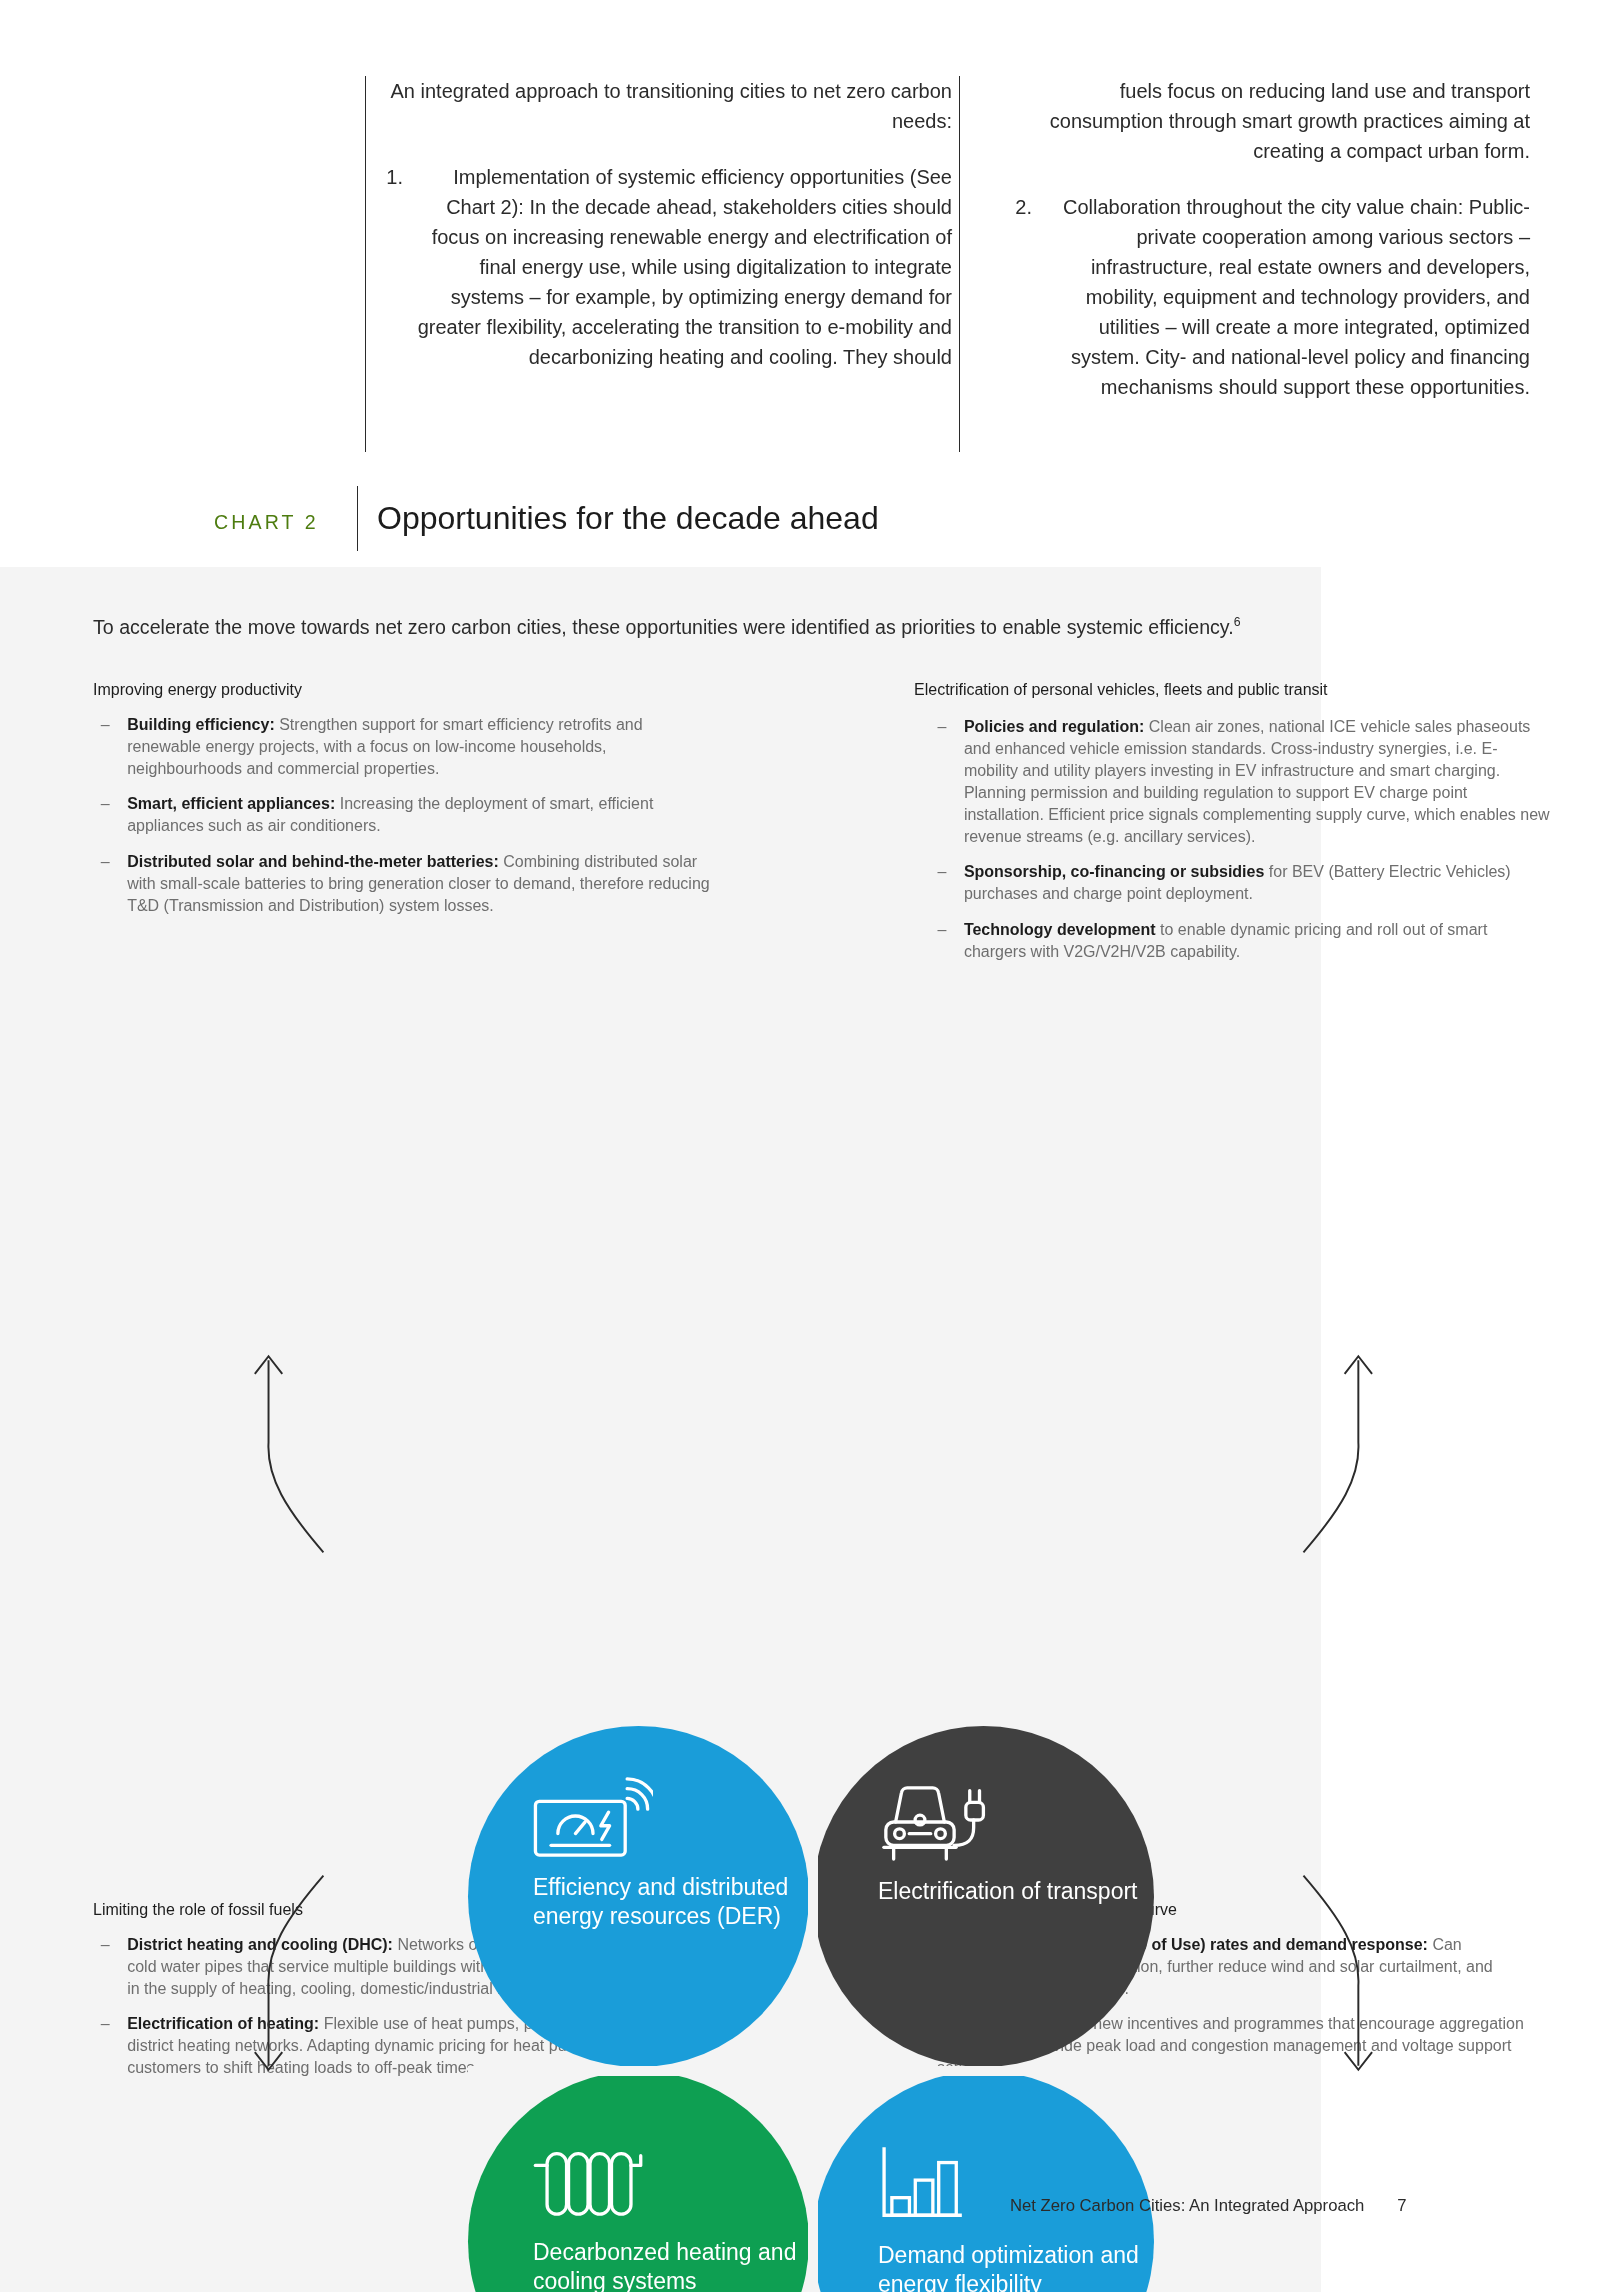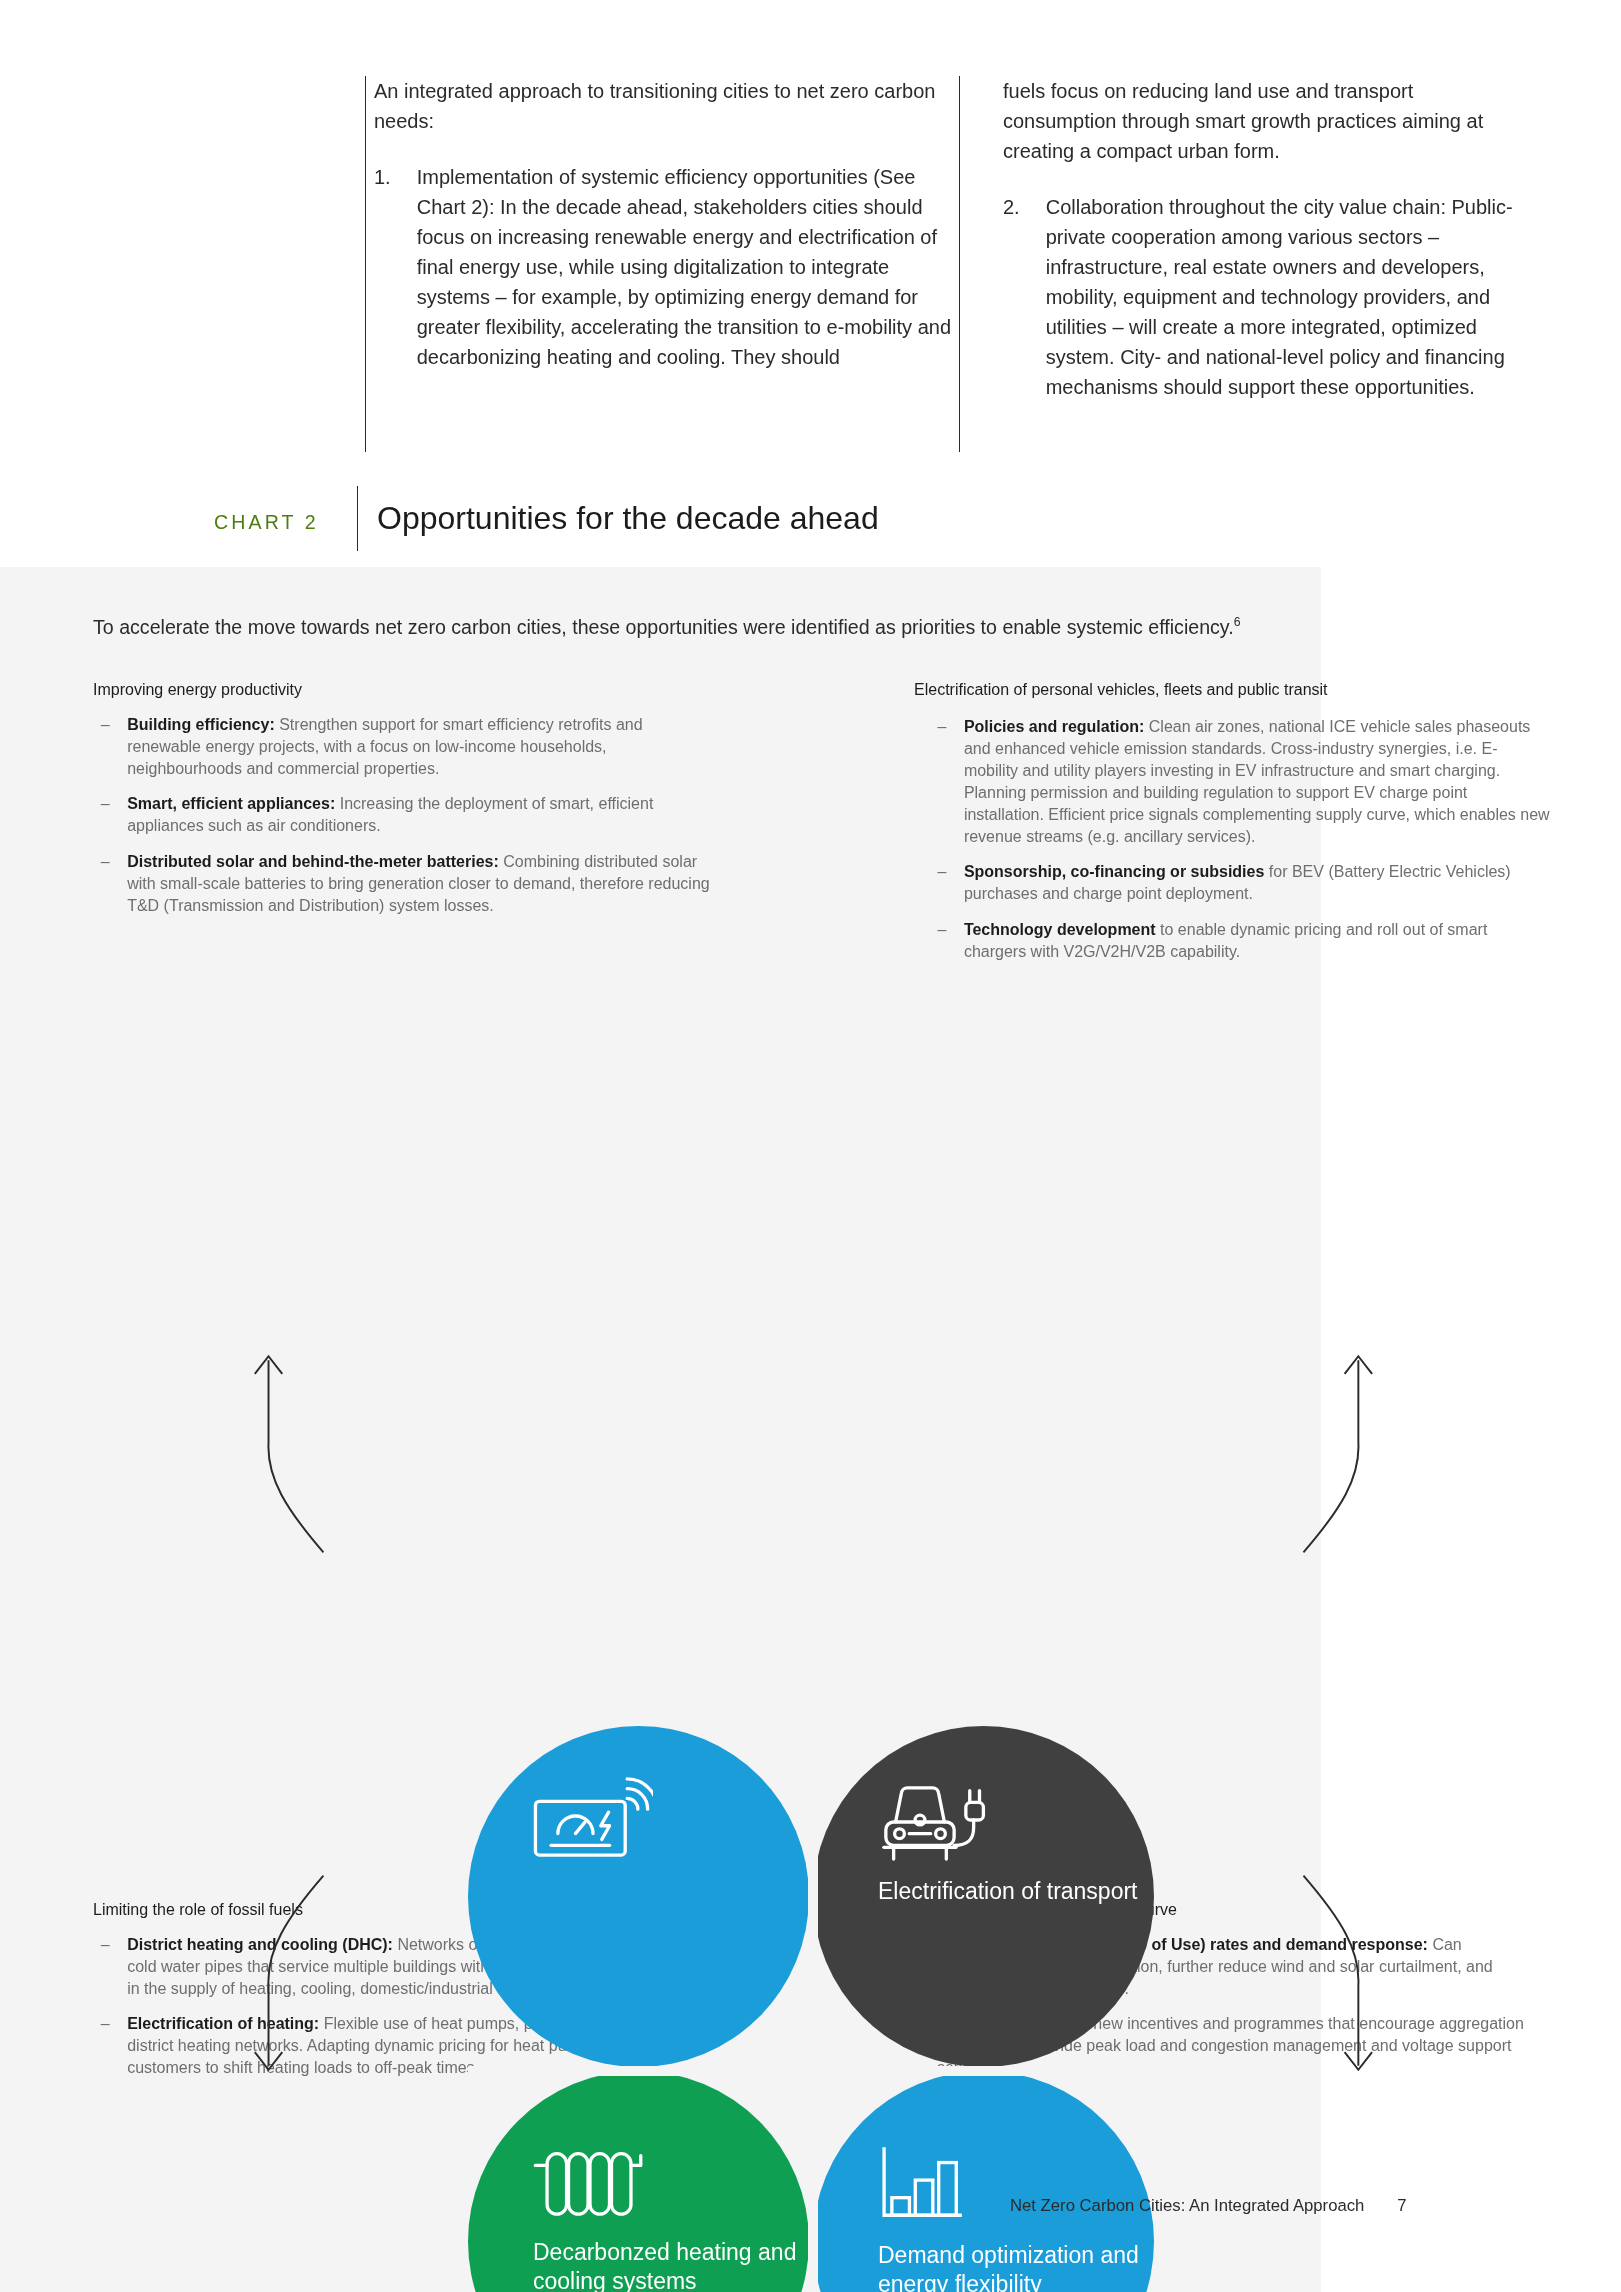--- a/index.html
+++ b/index.html
@@ -47,20 +47,21 @@
     top: 76px;
     width: 1px;
     height: 376px;
     background: #2a2a2a;
   }
   .body-txt {
     font-size: 20px;
     line-height: 30px;
     color: #2b2b2b;
     font-weight: 400;
+    text-align: right;
   }
   .intro-lead { margin-bottom: 25.5px; }
   .numlist { list-style: none; }
   .numlist li {
     display: flex;
     gap: 13.7px;
     margin-bottom: 25.5px;
   }
   .numlist .num { width: 29px; flex: none; }
   .numlist .txt { flex: 1; }
@@ -334,20 +335,21 @@
               <rect x="2" y="25" width="92" height="55" rx="4"></rect>
               <path d="M 18 70 L 78 70"></path>
               <path d="M 25 58 A 18 18 0 1 1 61 58"></path>
               <path d="M 43 58 L 53 46"></path>
               <path d="M 77 36 L 69 50 L 78 50 L 70 64"></path>
               <path d="M 96 22 C 102 22 107 27 107 33"></path>
               <path d="M 96 12 C 108 12 117 21 117 33"></path>
               <path d="M 96 2 C 113 2 127 16 127 33"></path>
             </svg>
           </div>
+          <div class="circ-label">Efficiency and distributed energy resources (DER)</div>
         </div>
       </div>
 
       <div class="circle c-tr">
         <div class="inner">
           <div class="circ-icon">
             <svg width="123" height="80" viewBox="0 0 126 82" fill="none" stroke="#ffffff" stroke-width="3.4" stroke-linecap="round" stroke-linejoin="round">
               <path d="M 18 42 L 24 12 A 6 6 0 0 1 30 7 L 56 7 A 6 6 0 0 1 62 12 L 68 42"></path>
               <rect x="8" y="42" width="70" height="24" rx="8"></rect>
               <path d="M 6 68 L 80 68"></path>

